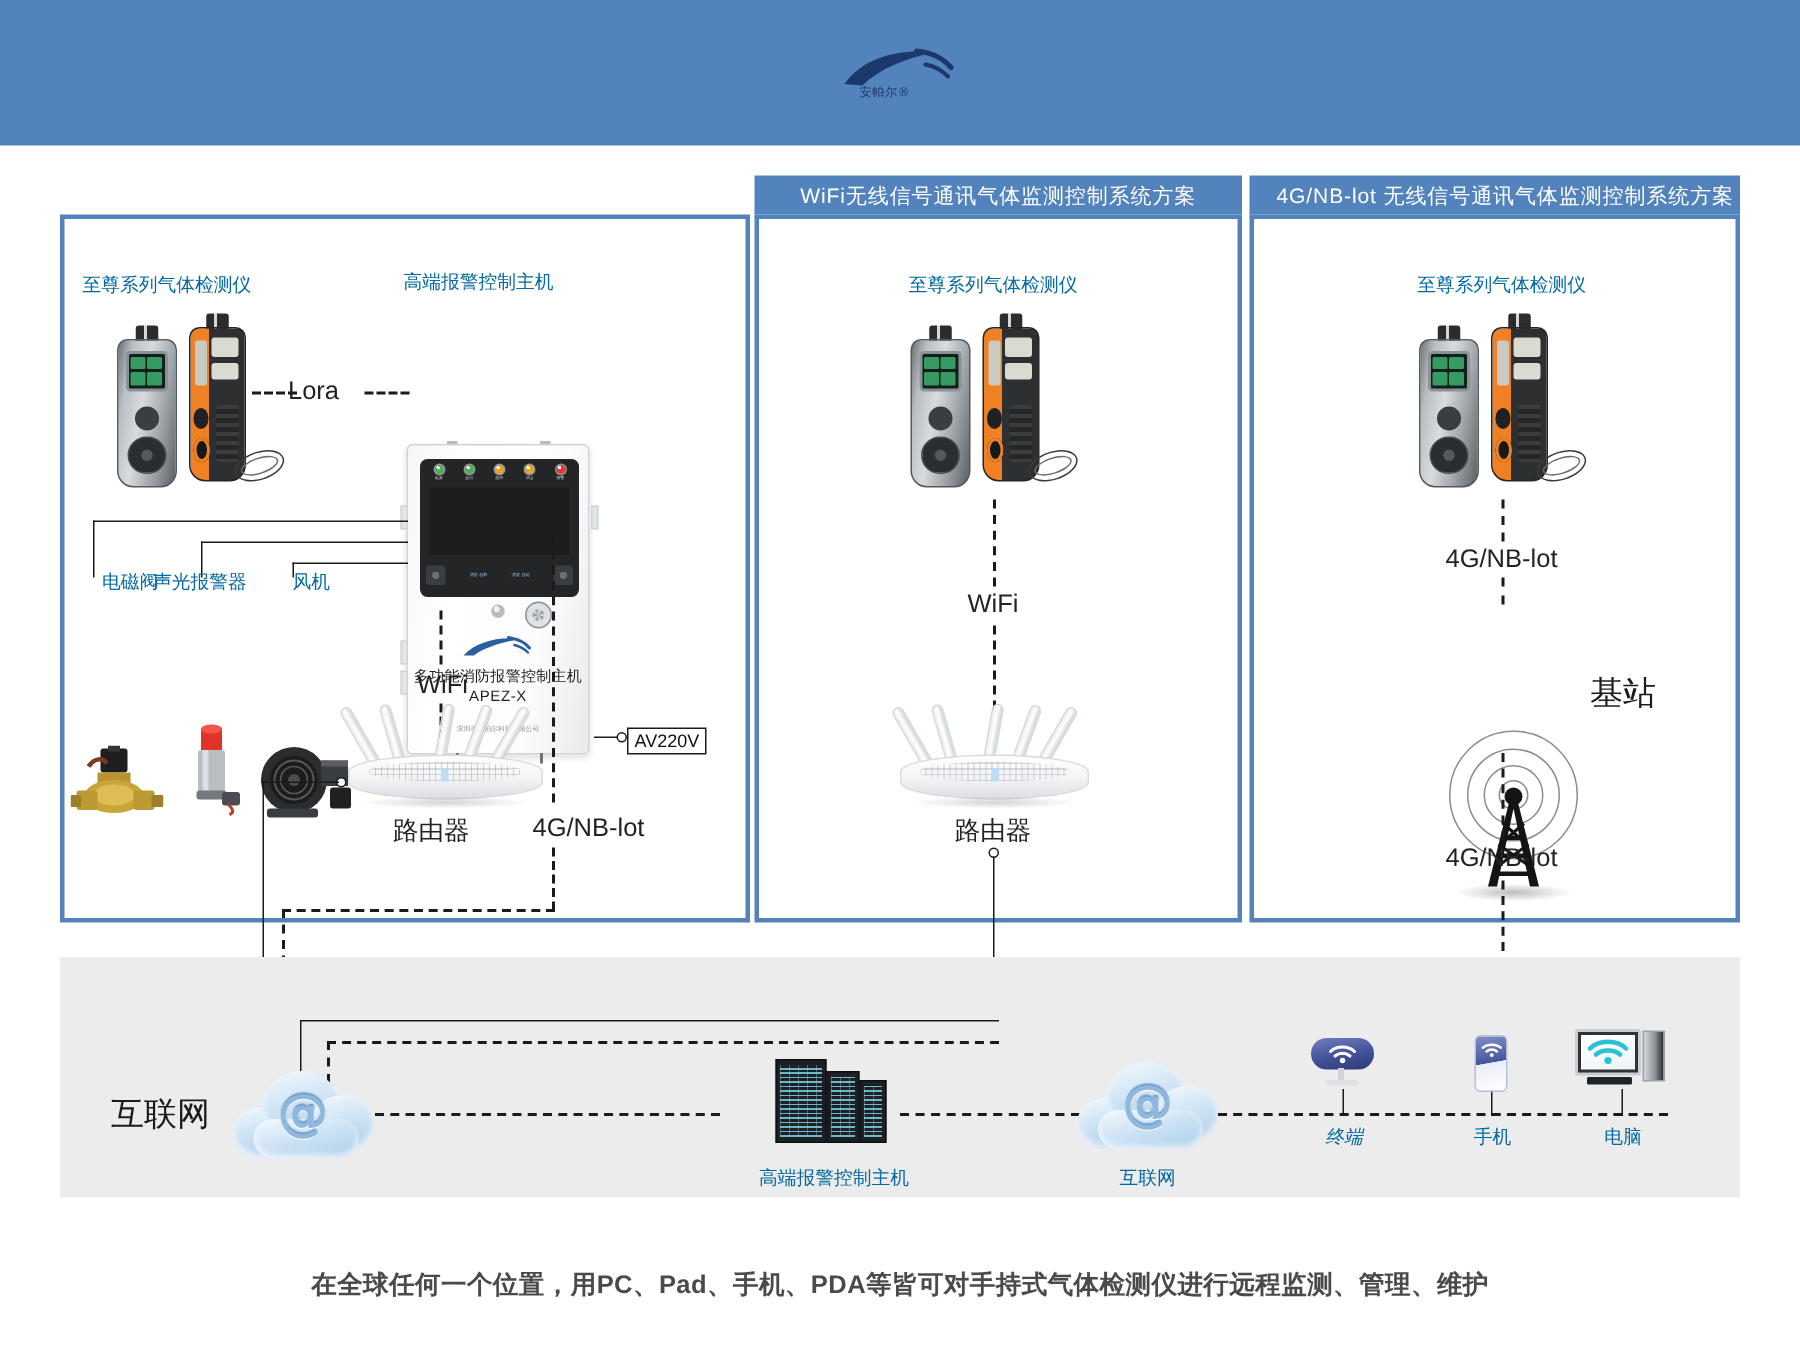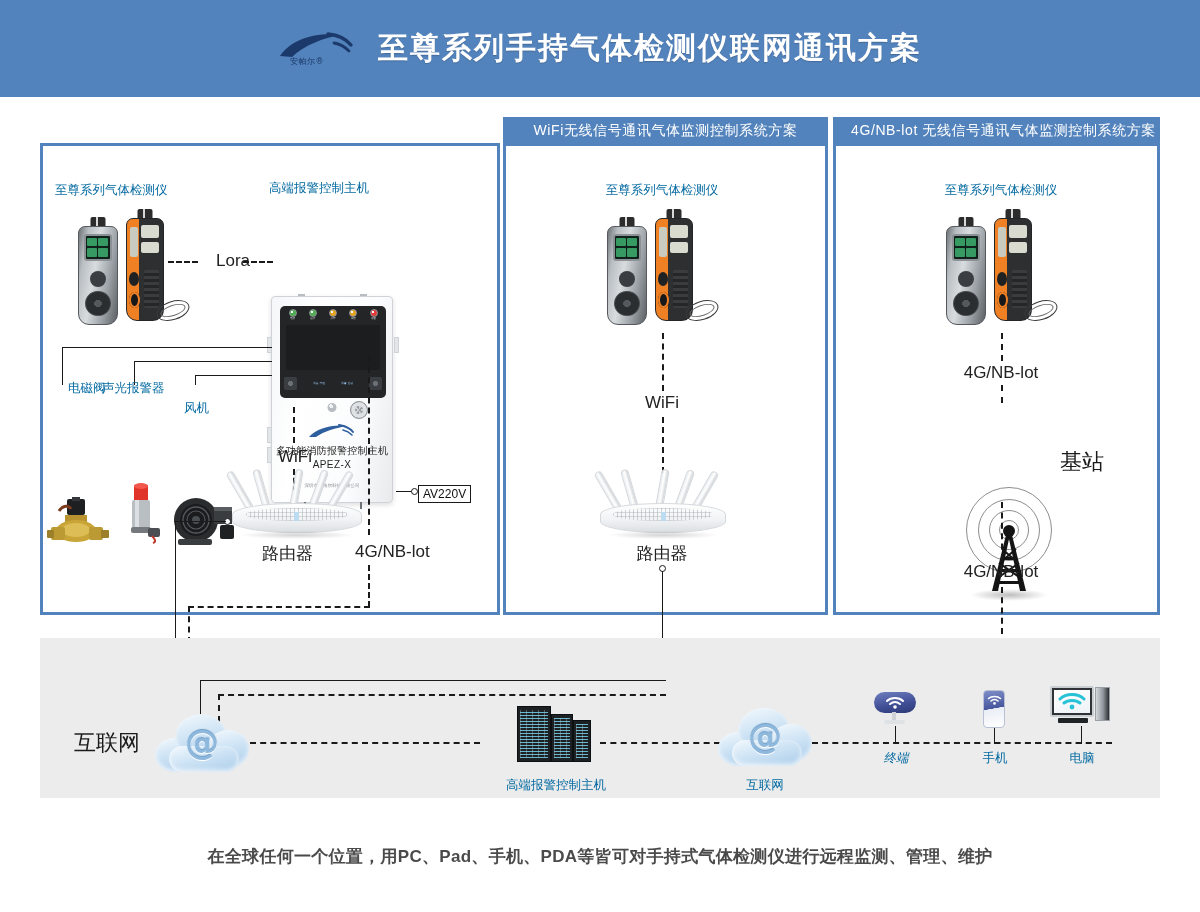--- a/index.html
+++ b/index.html
@@ -348,21 +348,20 @@
 <div class="header">
   <div class="header-inner">
     <div class="brand-logo">
       <svg class="swoosh" width="76" height="30" viewBox="0 0 76 30">
         <path d="M2 24 C14 6 40 0 62 3 C46 6 26 13 14 25 Z" fill="#1b3a6b"></path>
         <path d="M50 2 C60 3 68 7 73 13" stroke="#1b3a6b" stroke-width="3.4" fill="none" stroke-linecap="round"></path>
         <path d="M56 11 C62 12 67 15 71 19" stroke="#1b3a6b" stroke-width="2.8" fill="none" stroke-linecap="round"></path>
       </svg>
       <div class="btxt">安帕尔®</div>
     </div>
-    <div class="header-title">至尊系列手持气体检测仪联网通讯方案</div>
   </div>
 </div>
 
 <div class="panels">
 
   <div class="panel-title" id="title-wifi">WiFi无线信号通讯气体监测控制系统方案</div>
   <div class="panel-title" id="title-4g">4G/NB-lot 无线信号通讯气体监测控制系统方案</div>
 
   <div class="panel" id="panel-lora"></div>
 
@@ -389,21 +388,21 @@
           <div class="screen2"></div>
         <div class="knob"></div>
           <div class="knob2"></div>
           <div class="ribs"></div>
       </div>
     </div>
     <div class="strap" style="left:78px; top:92px;"></div>
   </div>
 
   <div class="dashh" style="left:168px; top:164px; width:30px;"></div>
-  <div class="lbl big" style="left:216px; top:154px;">Lora</div>
+  <div class="lbl big" style="left:192px; top:154px;">Lora</div>
   <div class="dashh" style="left:243px; top:164px; width:30px;"></div>
 
   <div class="lbl" style="left:269px; top:83px;">高端报警控制主机</div>
   <div class="host">
     <div class="topscrew" style="left:26px;"></div>
     <div class="topscrew" style="left:88px;"></div>
     <div class="tabL" style="left:-5px; top:40px;"></div>
     <div class="tabL" style="left:-5px; top:130px;"></div>
     <div class="tabL" style="left:-5px; top:150px;"></div>
     <div class="tabR" style="left:122px; top:40px;"></div>
@@ -464,21 +463,21 @@
 
   <div class="solidv" style="left:62px;  top:250px; height:38px;"></div>
   <div class="solidh" style="left:62px;  top:250px; width:210px;"></div>
   <div class="solidv" style="left:134px; top:264px; height:24px;"></div>
   <div class="solidh" style="left:134px; top:264px; width:138px;"></div>
   <div class="solidv" style="left:195px; top:278px; height:10px;"></div>
   <div class="solidh" style="left:195px; top:278px; width:77px;"></div>
 
   <div class="lbl" style="left:68px;  top:283px;">电磁阀</div>
   <div class="lbl" style="left:102px; top:283px;">声光报警器</div>
-  <div class="lbl" style="left:184px; top:283px;margin-top:20px;">风机</div>
+  <div class="lbl" style="left:195px; top:283px;">风机</div>
 
   <svg class="valve" viewBox="0 0 62 48">
     <rect x="20" y="2" width="18" height="16" rx="2" fill="#1d1f21"></rect>
     <rect x="25" y="0" width="8" height="4" fill="#35383b"></rect>
     <path d="M12 14 C16 8 22 8 24 12" stroke="#7a3b1e" stroke-width="3" fill="none"></path>
     <rect x="18" y="18" width="22" height="9" fill="#b8932f"></rect>
     <ellipse cx="29" cy="34" rx="20" ry="11" fill="#c9a436"></ellipse>
     <ellipse cx="29" cy="33" rx="14" ry="7" fill="#ddbd55"></ellipse>
     <rect x="4" y="30" width="14" height="13" rx="2" fill="#bb9a34"></rect>
     <rect x="42" y="30" width="14" height="13" rx="2" fill="#bb9a34"></rect>

